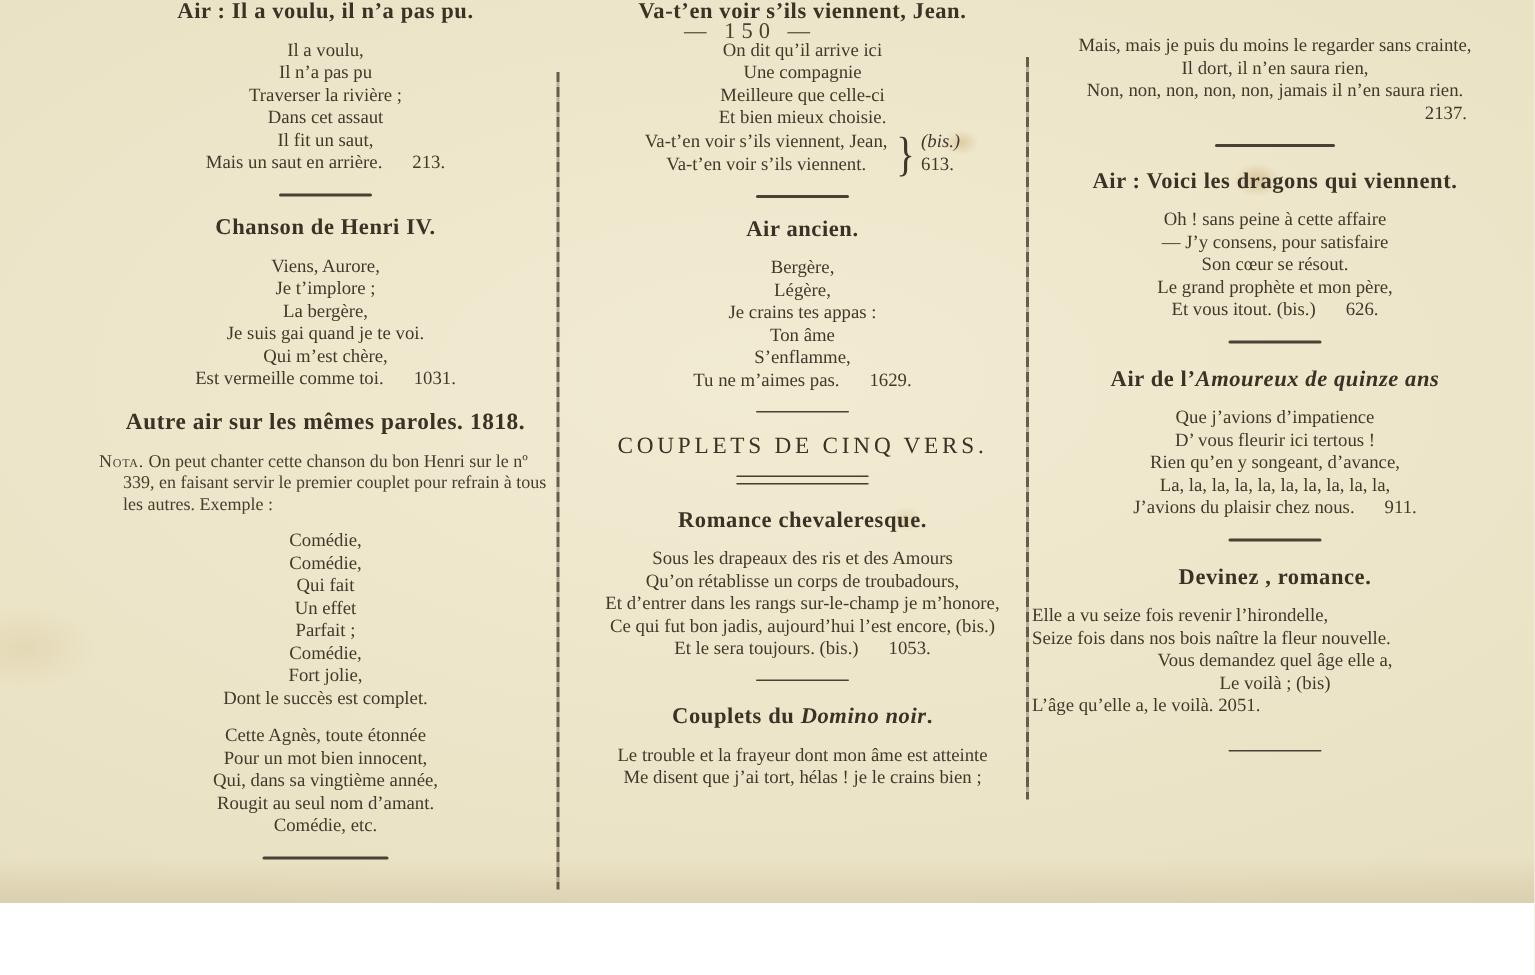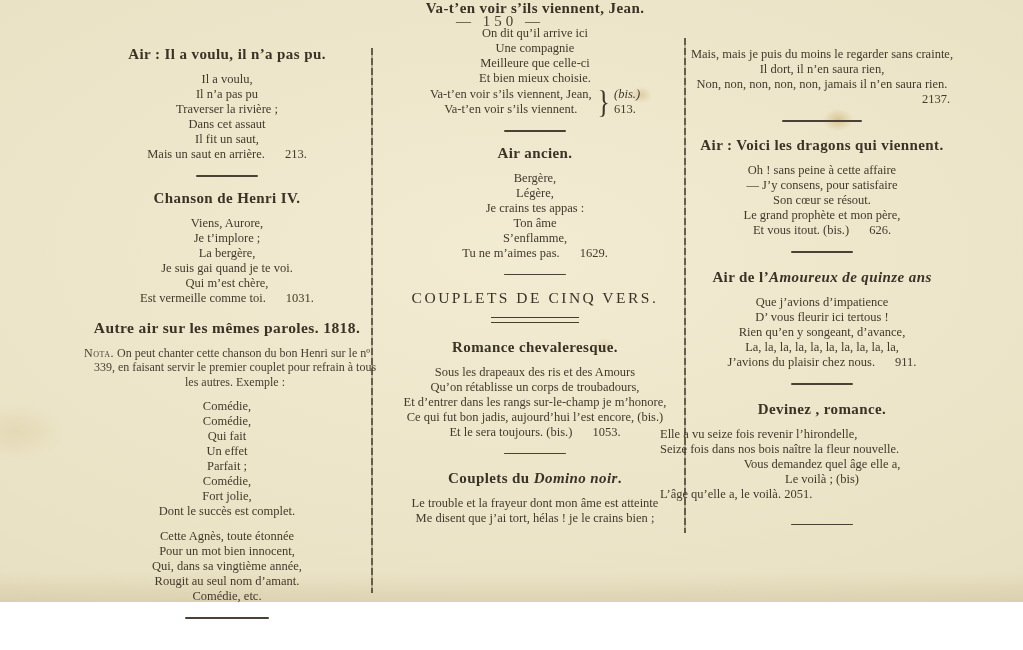--- a/index.html
+++ b/index.html
@@ -25,23 +25,23 @@
     font-size:15px;letter-spacing:4px;color:#4a4030;
   }
   .divider{
     position:absolute;width:2px;
     background:repeating-linear-gradient(to bottom,
       rgba(66,54,40,.78) 0 7px, rgba(66,54,40,.30) 7px 10px);
   }
   #divider-left{left:371px;top:48px;height:545px;}
   #divider-right{left:684px;top:38px;height:495px;}
   .col{position:absolute;top:0;}
-  #col1{left:76px;width:302px;padding-top:46px;}
+  #col1{left:66px;width:302px;}
   #col2{left:384px;width:302px;}
-  #col3{left:660px;width:324px;padding-top:47px;}
+  #col3{left:688px;width:324px;padding-top:23px;}
   .heading{
     margin:0 0 9px 0;text-align:center;font-weight:bold;
     font-size:15px;letter-spacing:.4px;color:#3b3226;white-space:nowrap;
   }
   .heading i{font-weight:bold;}
   .heading.big{font-size:15.5px;}
   .caps-header{
     margin:14px 0 6px 0;text-align:center;font-size:15.5px;
     letter-spacing:2.5px;color:#3b3226;white-space:nowrap;
   }
@@ -52,21 +52,21 @@
   .num-right{text-align:right;padding-right:34px;}
   .rule{height:1.6px;background:#4a4034;margin:13px auto;width:62px;border-radius:1px;}
   .rule.wide{width:84px;}
   .rule.thick{height:2.4px;width:80px;}
   .rule-double{
     width:88px;height:3.4px;margin:10px auto 12px auto;
     border-top:1.6px solid #473c2e;border-bottom:1.4px solid #473c2e;
   }
   .nota{
     margin:8px 0 6px 0;font-size:12px;line-height:14.5px;
-    text-align:center;padding-left:16px;text-indent:-16px;color:#473d2f;
+    text-align:left;padding-left:16px;text-indent:-16px;color:#473d2f;
   }
   .nota-label{font-variant:small-caps;letter-spacing:.5px;}
   .brace-row{display:flex;align-items:center;justify-content:center;margin-top:1px;}
   .brace-lines{}
   .brace-glyph{
     font-size:32px;font-weight:400;line-height:30px;margin:0 3px 0 4px;
     transform:scaleX(.8);color:#3f352a;
   }
   .brace-right{text-align:left;font-size:12.5px;line-height:15px;}
   .bis-italic{font-style:italic;}

